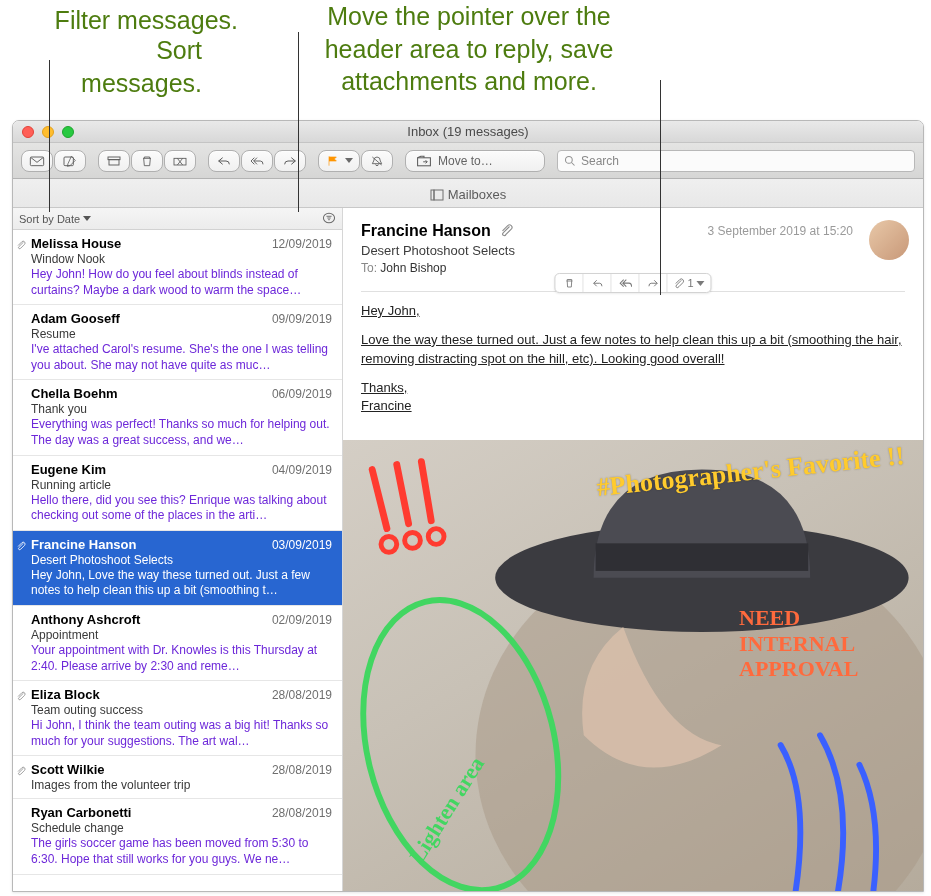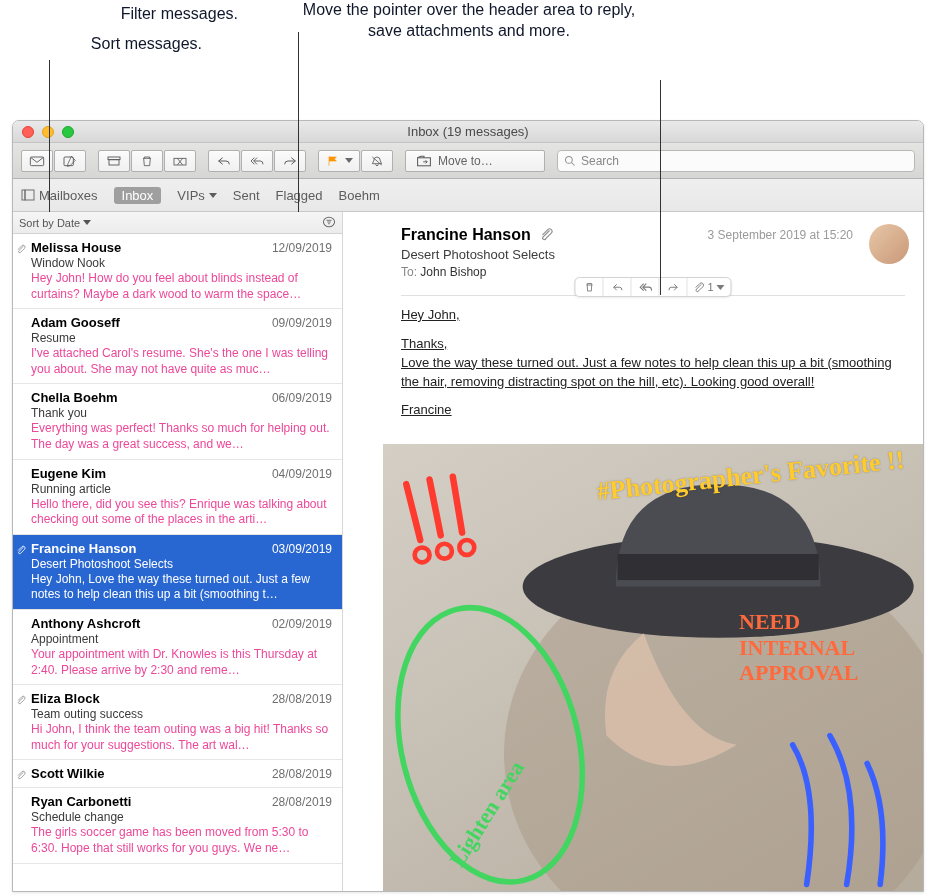--- a/index.html
+++ b/index.html
@@ -14,22 +14,22 @@
 
 
 .callouts {
   position: absolute;
   top: 0; left: 0; width: 100%; height: 120px;
   z-index: 100;
   pointer-events: none;
 }
 .callout {
   position: absolute;
-  font-size: 16px;
-  color: #0f172a;
+  font-size: 25px;
+  color: #4d7c0f;
   text-align: right;
   line-height: 1.3;
 }
 .callout-line {
   position: absolute;
   background: #333;
 }
 
 
 .window {
@@ -67,21 +67,21 @@
   align-items: center;
   padding: 0 8px;
   gap: 12px;
 }
 .tb-group { display: flex; gap: 2px; }
 .tb-btn {
   height: 22px;
   min-width: 32px;
   background: linear-gradient(180deg,#fbfbfb,#f0f0f0);
   border: 1px solid #b0b0b0;
-  border-radius: 2px;
+  border-radius: 8px;
   display: inline-flex;
   align-items: center;
   justify-content: center;
   font-size: 12px;
   color: #515151;
   box-shadow: 0 1px 0 rgba(255,255,255,0.5) inset;
   padding: 0 6px;
 }
 .tb-btn + .tb-btn { margin-left: -1px; }
 .tb-btn svg { width: 16px; height: 14px; }
@@ -99,34 +99,35 @@
   font-size: 12px;
   gap: 5px;
 }
 
 .favorites {
   height: 29px;
   background: linear-gradient(180deg,#efefef,#e8e8e8);
   border-bottom: 1px solid #c8c8c8;
   display: flex;
   align-items: center;
-  padding: 16px 8px;
+  padding: 8px 8px;
   gap: 16px;
   font-size: 13px;
   color: #5c5c5c;
+  flex-direction: column;
 }
 .fav-item { display: flex; align-items: center; gap: 4px; cursor: default;}
 .fav-item.active {
   background: #9f9f9f;
   color: #fff;
   border-radius: 3px;
   padding: 1px 8px;
 }
 
-.content { display: flex; height: calc(100% - 85px); gap: 40px; }
+.content { display: flex; height: calc(100% - 85px); }
 
 .list-pane {
   width: 330px;
   border-right: 1px solid #d6d6d6;
   display: flex;
   flex-direction: column;
   background: #fff;
 }
 .sort-bar {
   height: 22px;
@@ -146,21 +147,21 @@
 .msg {
   padding: 6px 10px 6px 18px;
   border-bottom: 1px solid #e6e6e6;
   position: relative;
   font-size: 12px;
 }
 .msg .line1 { display: flex; justify-content: space-between; align-items: baseline; }
 .msg .sender { font-size: 13px; color: #000; font-weight: 600;}
 .msg .date { font-size: 12px; color: #6f6f6f; }
 .msg .subject { font-size: 12px; color: #3a3a3a; margin-top: 1px; }
-.msg .preview { font-size: 12px; color: #ec4899; margin-top: 1px; line-height: 1.3; max-height: 32px; overflow: hidden; }
+.msg .preview { font-size: 12px; color: #6d28d9; margin-top: 1px; line-height: 1.3; max-height: 32px; overflow: hidden; }
 .msg .attach-dot { position: absolute; left: 3px; top: 9px; color: #8e8e8e;}
 .msg.selected { background: #2866d1; }
 .msg.selected .sender, .msg.selected .subject, .msg.selected .date, .msg.selected .preview, .msg.selected .attach-dot { color: #fff; }
 
 .read-pane {
   flex: 1;
   display: flex;
   flex-direction: column;
   background: #fff;
 }
@@ -408,20 +409,21 @@
             <div class="preview">Hi John, I think the team outing was a big hit! Thanks so much for your suggestions. The art wal…</div>
           </div>
           <div class="msg">
             <span class="attach-dot"><svg viewBox="0 0 12 12" style="width:10px;height:10px;">
                 <path d="M9 2.5 L3.5 8 Q2.3 9.2 3.5 10.2 Q4.7 11 5.7 9.8 L10.2 5.3 Q11.8 3.7 10.2 2.1 Q8.6 0.5 7 2.1 L2.5 6.6" fill="none" stroke="currentColor" stroke-width="1"></path>
               </svg></span>
             <div class="line1">
               <span class="sender">Scott Wilkie</span>
               <span class="date">28/08/2019</span>
             </div>
+            <div class="subject">Images from the volunteer trip</div>
           </div>
           <div class="msg">
             <div class="line1">
               <span class="sender">Ryan Carbonetti</span>
               <span class="date">28/08/2019</span>
             </div>
             <div class="subject">Schedule change</div>
             <div class="preview">The girls soccer game has been moved from 5:30 to 6:30. Hope that still works for you guys. We ne…</div>
           </div>
         </div>
@@ -474,22 +476,22 @@
                 <path d="M10 3 L4 9 Q2.5 10.5 4 12 Q5.5 13 7 11 L12 6 Q14 4 12 2 Q10 0 8 2 L3 7" fill="none" stroke="#7a7a7a" stroke-width="1.2"></path>
               </svg>
             <span>1</span>
             <span class="chev-down" style="border-top-color:#7a7a7a;"></span>
           </div>
         </div>
       </div>
 
       <div class="body-text">
         <p>Hey John,</p>
+        <p>Love the way these turned out. Just a few notes to help clean this up a bit (smoothing the hair, removing distracting spot on the hill, etc). Looking good overall!</p>
         <p style="margin-bottom:0;">Thanks,</p>
-        <p>Love the way these turned out. Just a few notes to help clean this up a bit (smoothing the hair, removing distracting spot on the hill, etc). Looking good overall!</p>
         <p>Francine</p>
       </div>
 
       <div class="attachment-img">
 
         <svg viewBox="0 0 580 460" style="position:absolute;left:0;top:0;width:100%;height:100%;">
           <ellipse cx="370" cy="320" rx="240" ry="220" fill="#a89886" opacity="0.5"></ellipse>
           <ellipse cx="360" cy="140" rx="210" ry="55" fill="#3b3b40"></ellipse>
           <path d="M 250 140 Q 250 30 360 30 Q 470 30 470 140 Z" fill="#4b4b52"></path>
           <rect x="252" y="105" width="216" height="28" fill="#2f2f34"></rect>

